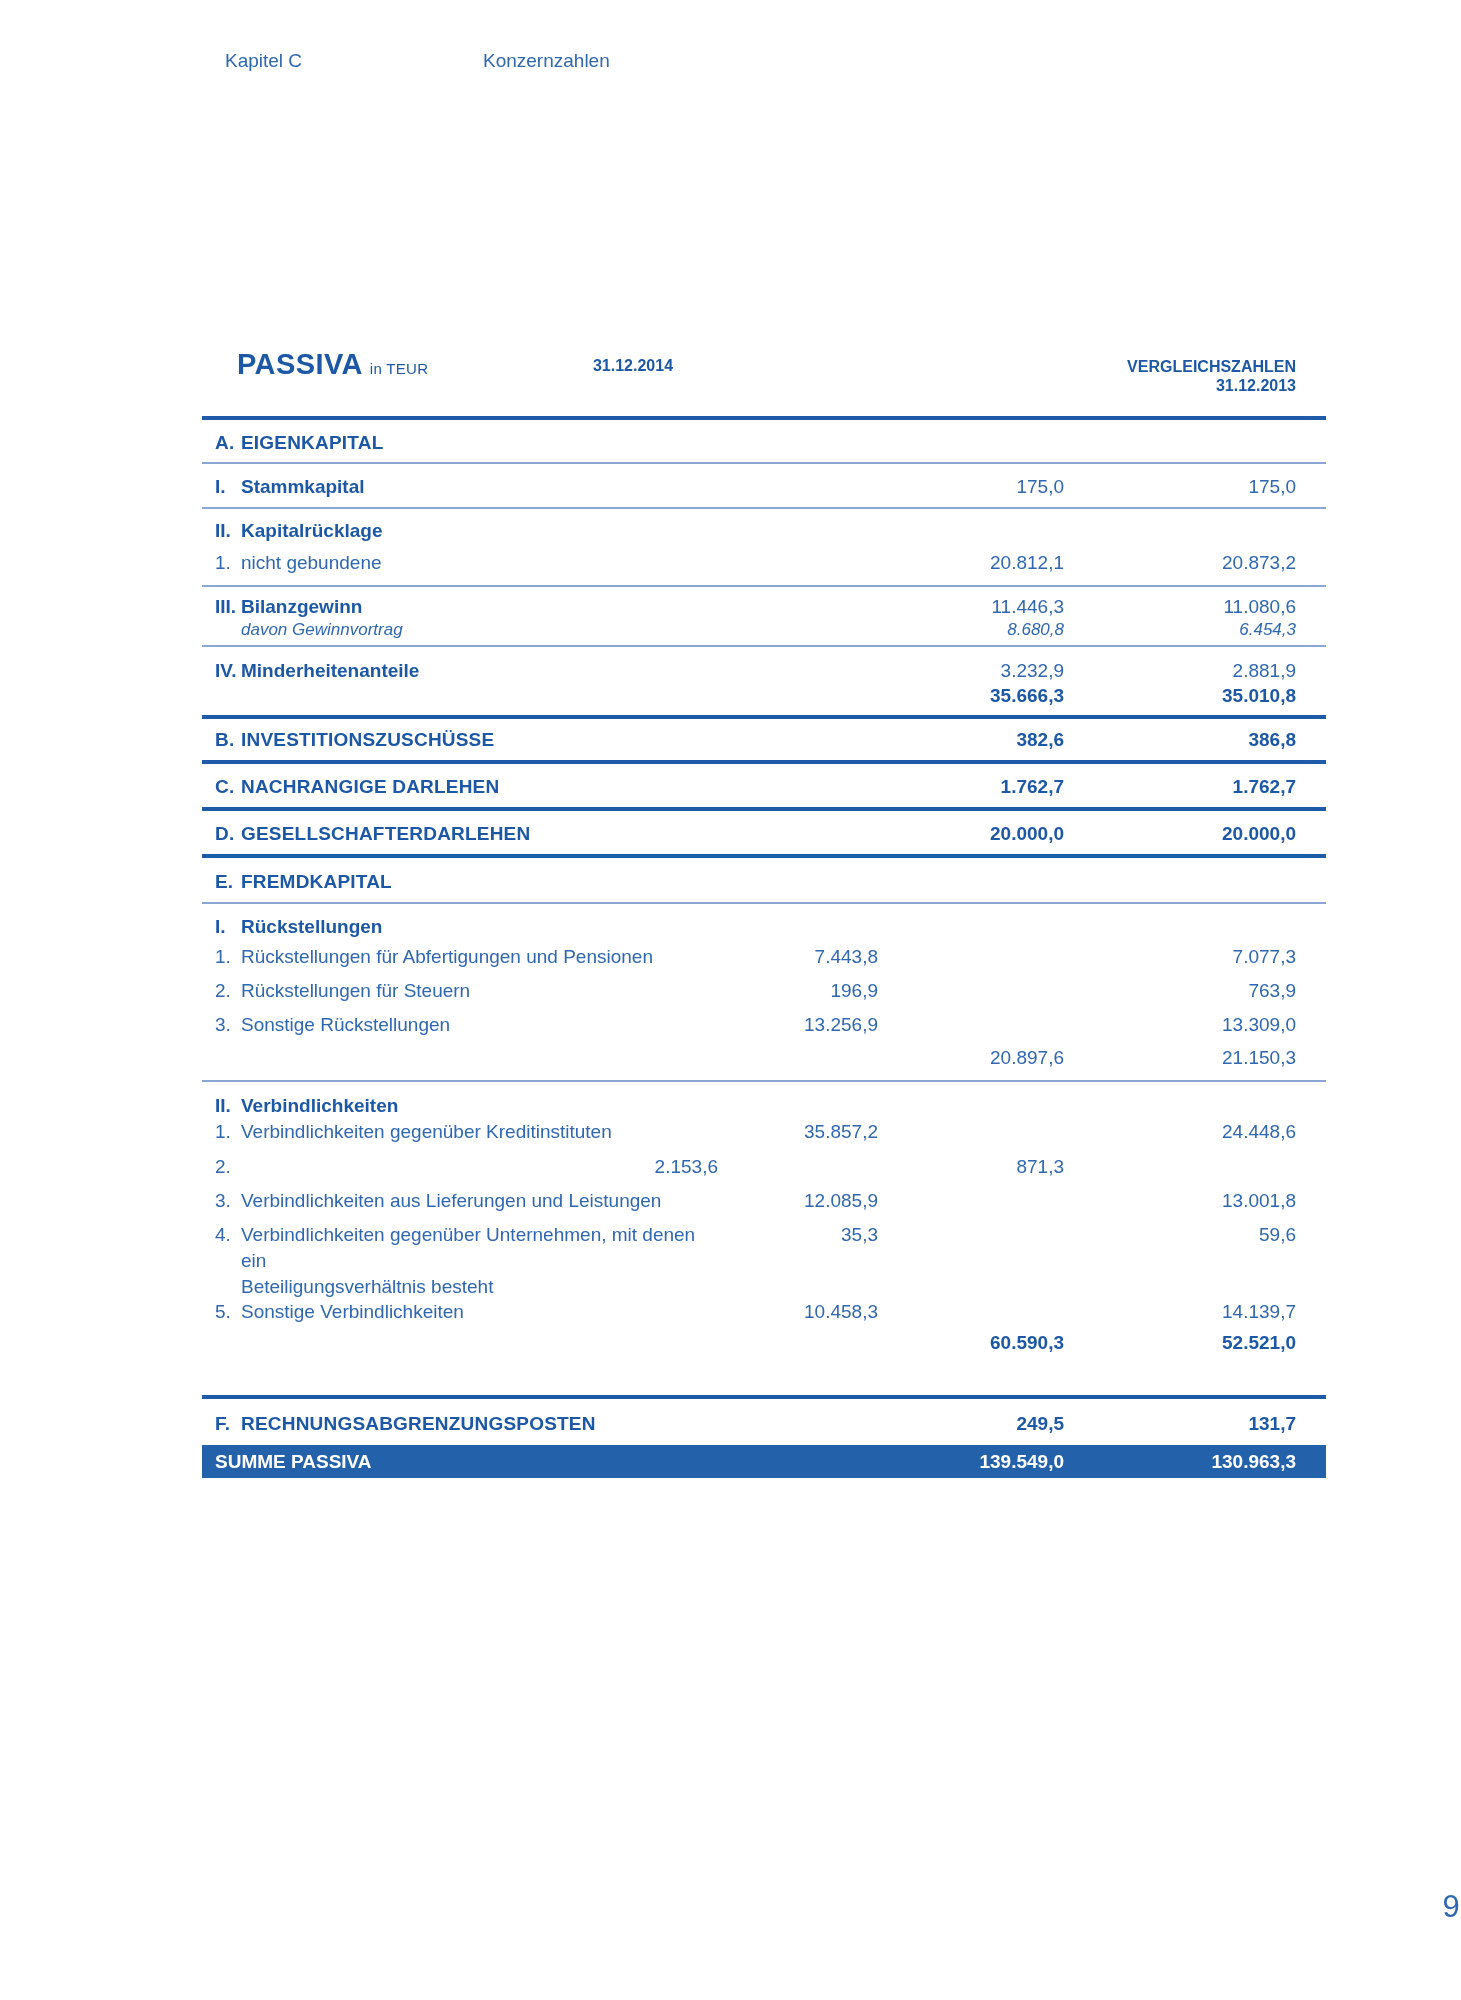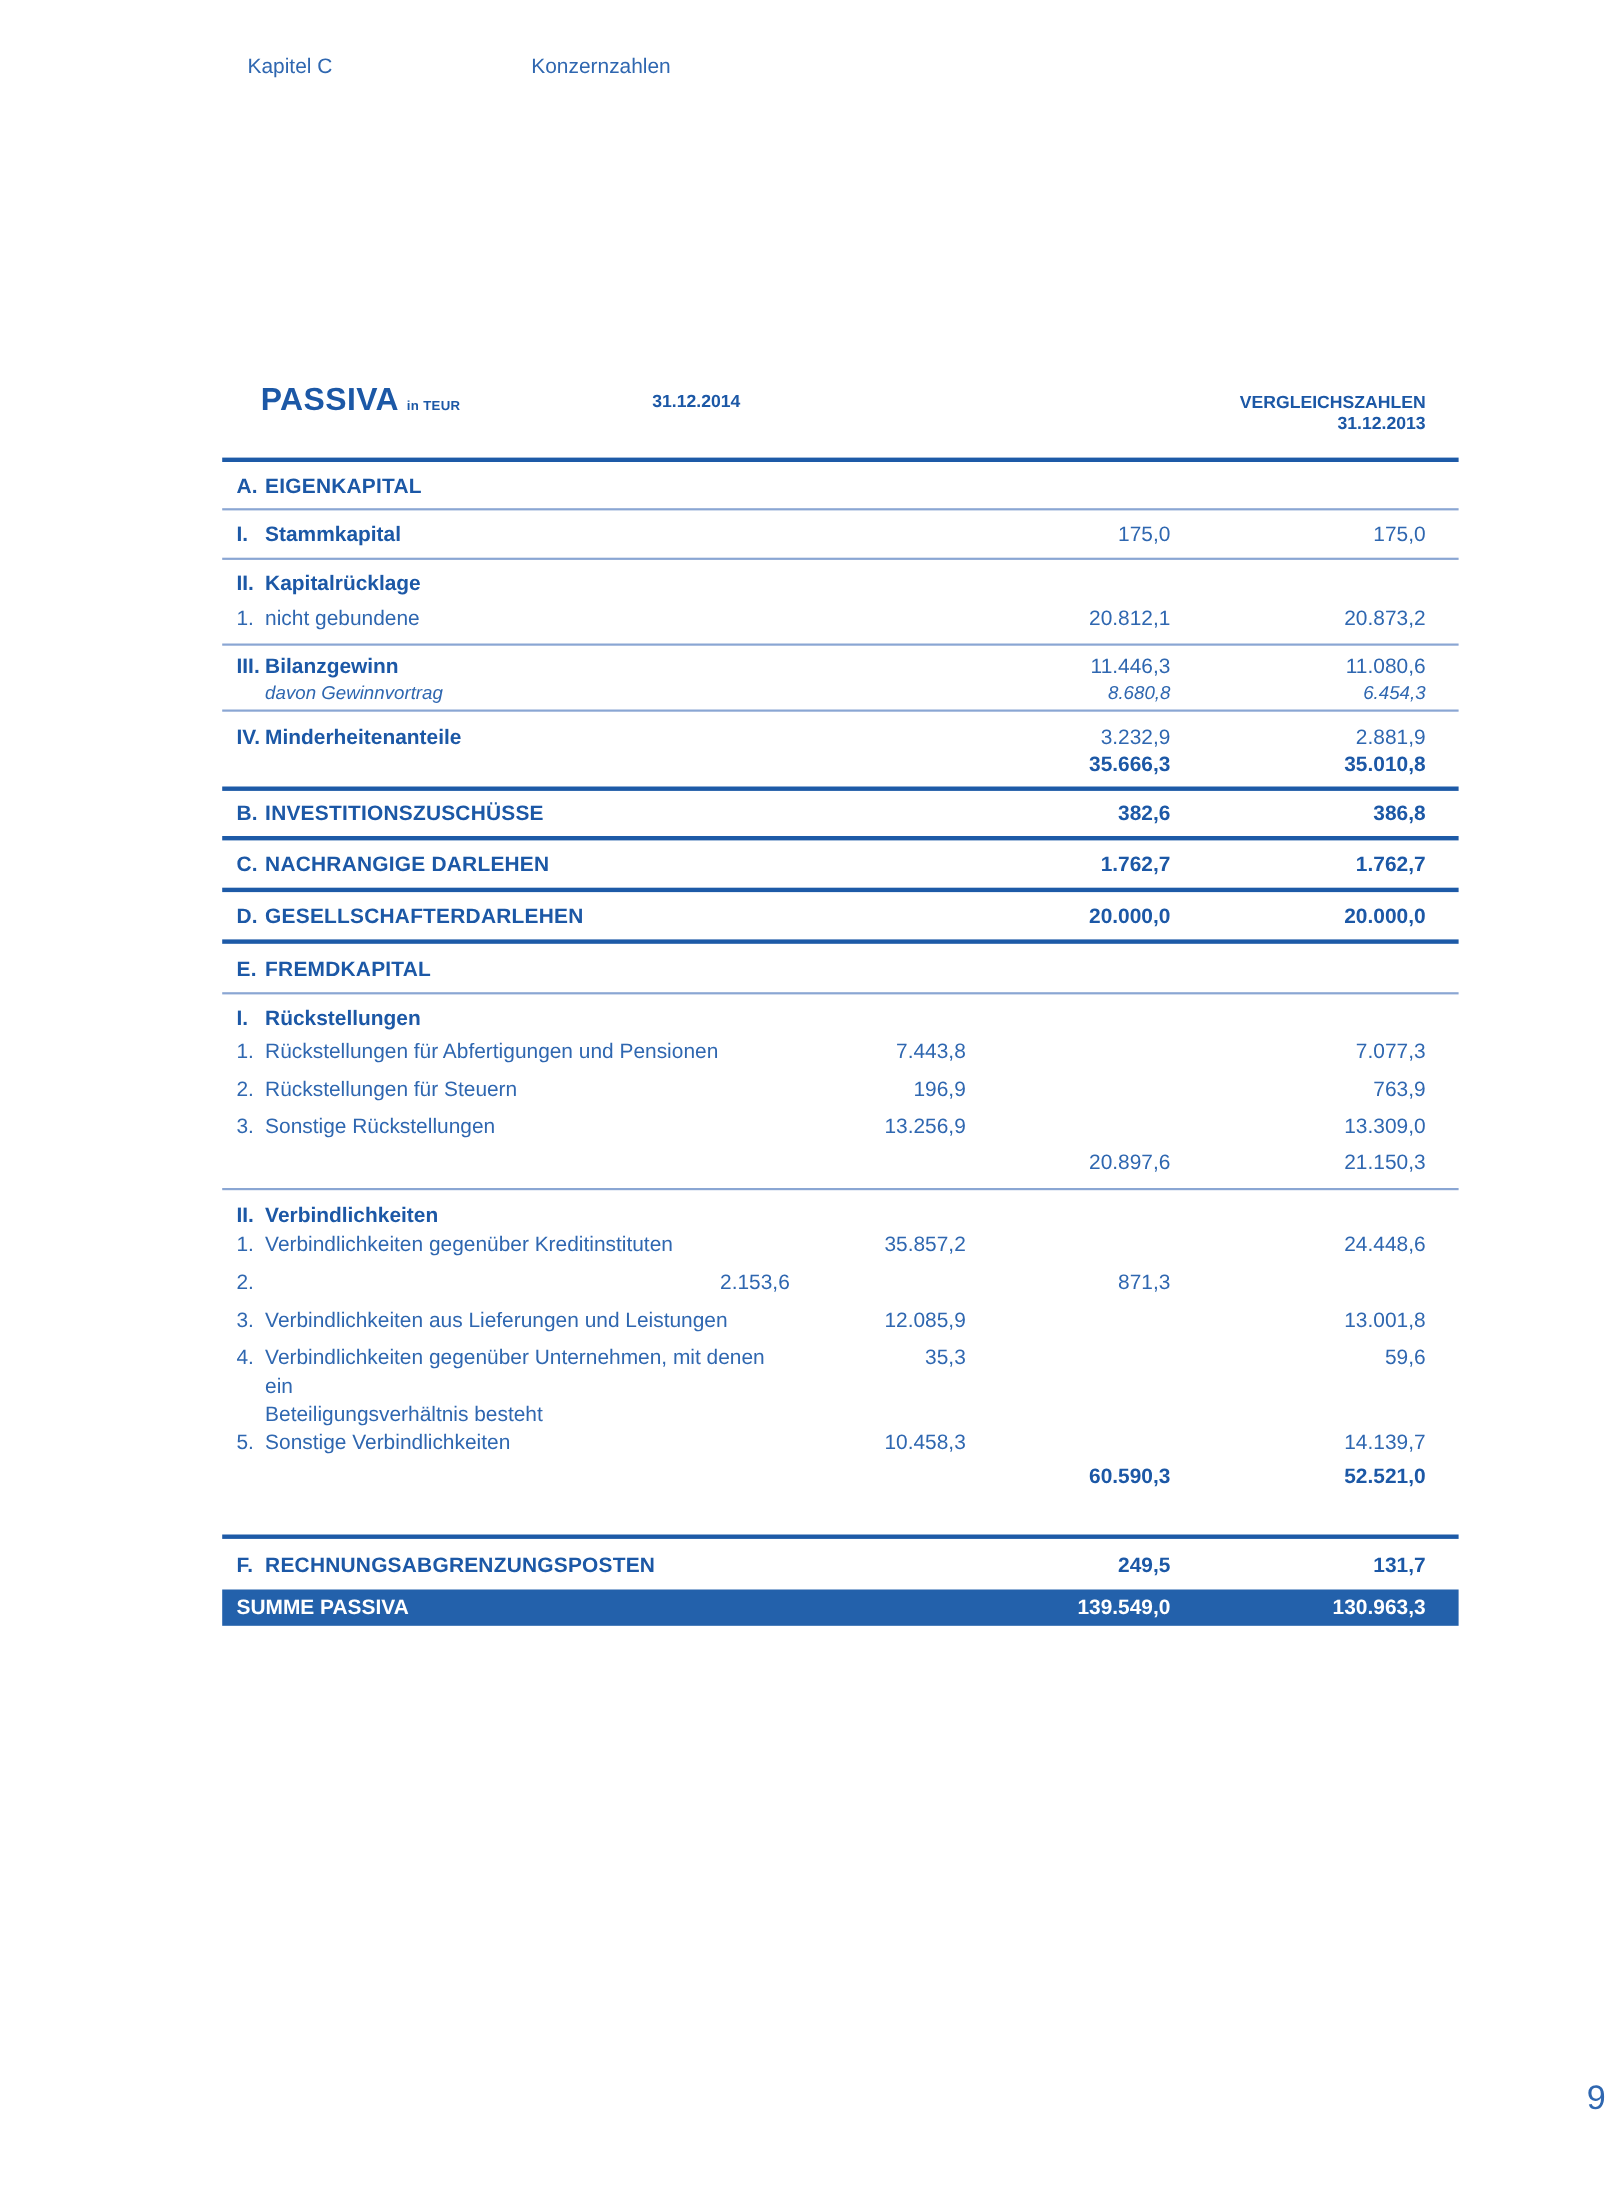--- a/index.html
+++ b/index.html
@@ -19,21 +19,21 @@
     position:relative;
     font-family:"Liberation Sans",sans-serif;
     overflow:hidden;
   }
   .doc-header span{position:absolute;top:50px;font-size:19px;color:var(--reg);}
   .doc-header .chapter{left:225px;}
   .doc-header .konzern{left:483px;}
 
   .title-row{position:absolute;top:352px;left:202px;width:1124px;height:62px;}
   .t-title{position:absolute;left:35px;top:-4px;font-size:29px;font-weight:bold;color:var(--bold);letter-spacing:0.4px;}
-  .t-title .unit{font-size:12px;font-weight:bold;letter-spacing:0.3px;margin-left:7px;}
+  .t-title .unit{font-size:15px;font-weight:normal;letter-spacing:0.3px;margin-left:7px;}
   .h2014{position:absolute;top:5px;left:0;width:862px;text-align:center;font-size:16px;font-weight:bold;color:var(--bold);}
   .h2013{position:absolute;top:5px;left:0;width:1094px;text-align:right;font-size:16px;line-height:19px;font-weight:bold;color:var(--bold);}
 
   .sheet{position:absolute;top:416px;left:202px;width:1124px;}
   .rule-thick{height:4px;background:var(--thick);}
   .rule-thin{height:2px;background:var(--thin);}
 
   .row{
     display:grid;
     grid-template-columns:26px 1fr 160px 186px 232px 30px;

